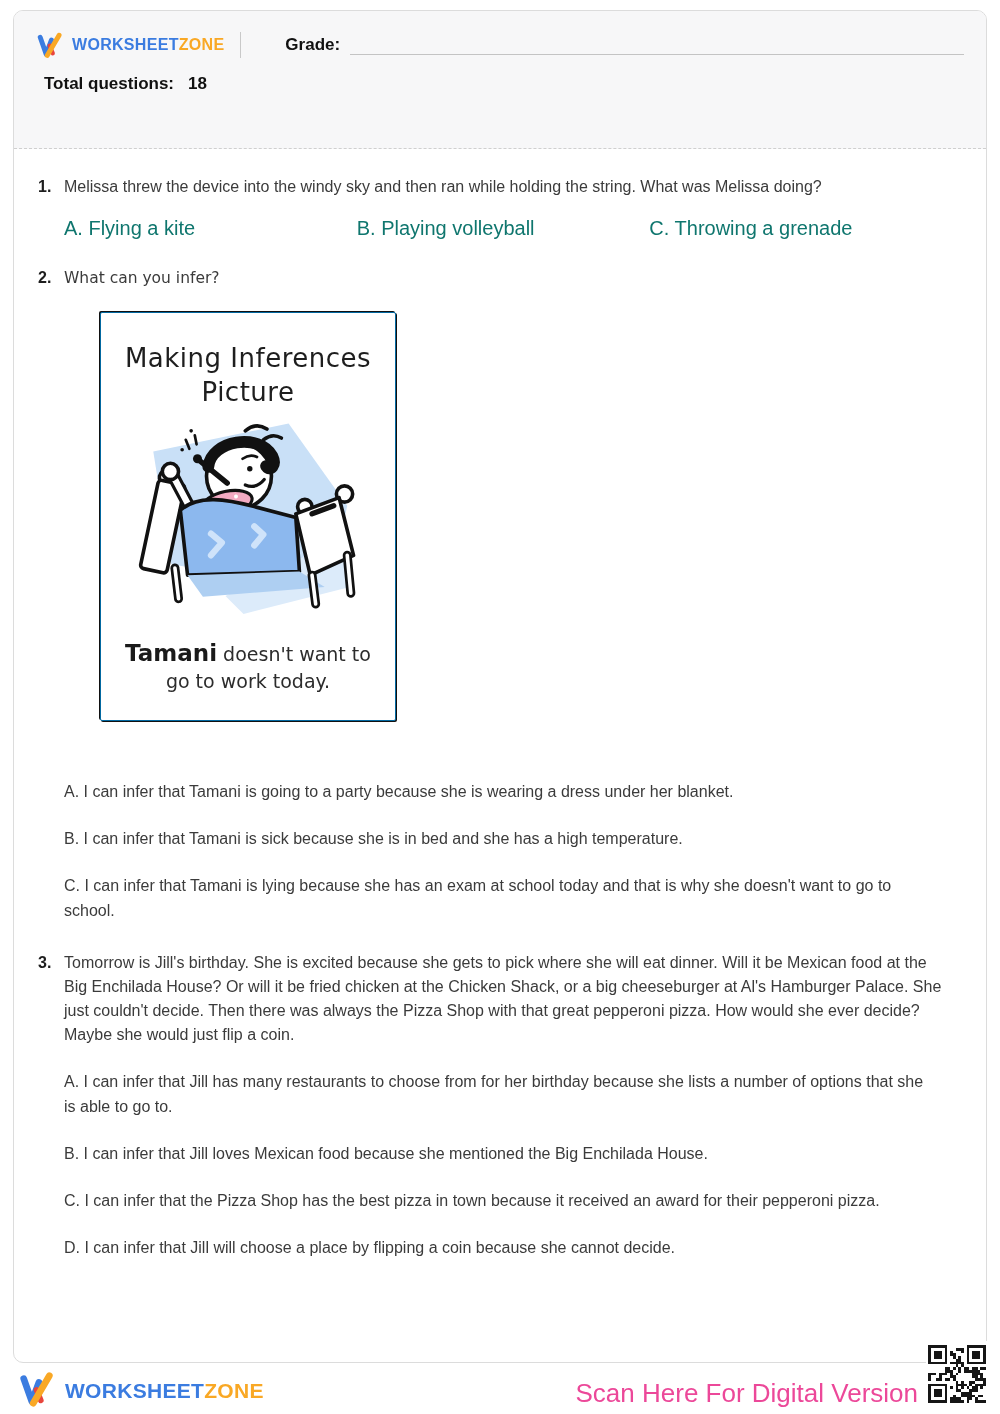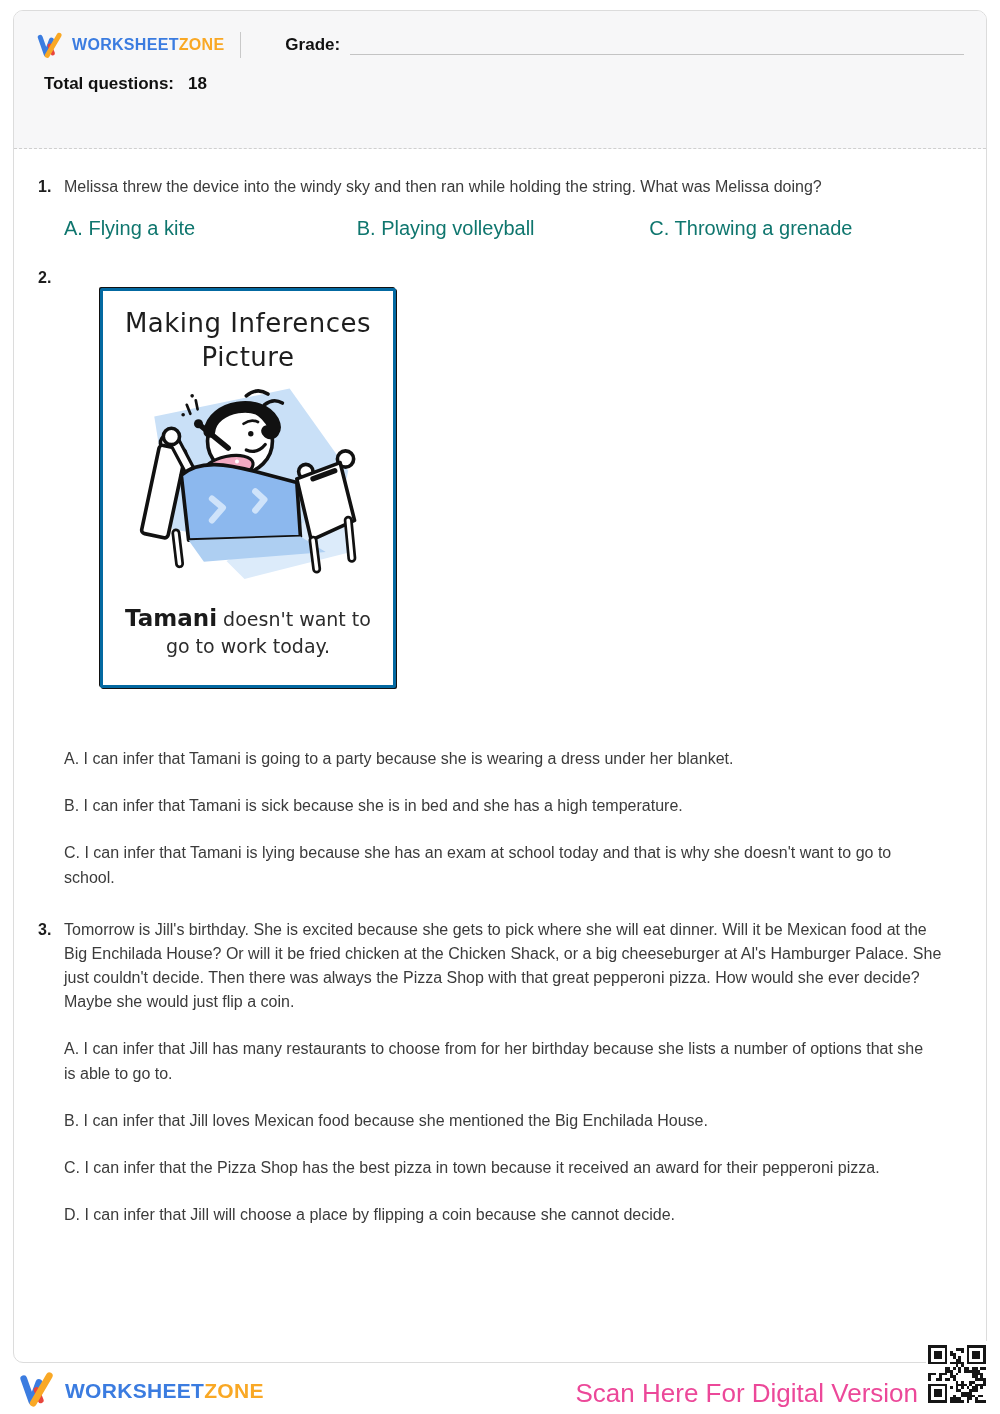--- a/index.html
+++ b/index.html
@@ -40,23 +40,23 @@
   .qbody { flex:1; font-size:16px; line-height:24px; color:#3b3b3b; }
   .q-stem { margin-bottom:0; }
   .geo { font-family:"DejaVu Sans", sans-serif; font-size:15.5px; }
   .choices-inline { display:flex; margin:18px 0 26px 26px; }
   .choices-inline span { width:295px; font-size:20px; color:#0f766e; }
   .choice { margin-left:26px; margin-top:22px; font-size:16px; line-height:25px; color:#3b3b3b; max-width:868px; }
   .q3 { margin-top:28px; }
   
   .pic-card {
     width:296px; margin:22px 0 36px 36px; background:#fff;
-    border:3px solid #0369a1; border-radius:2px;
+    border:1px solid #0369a1; border-radius:2px;
     box-shadow:1px 1px 0 #111, -1px -1px 0 #111;
-    padding:16px 10px 26px 10px; text-align:center;
+    padding:29px 10px 26px 10px; text-align:center;
   }
   .pic-title {
     font-family:"DejaVu Sans", sans-serif; font-size:26px; line-height:1.3;
     color:#1e1e1e; letter-spacing:.5px; font-weight:400;
   }
   .pic-art { margin:10px auto 4px auto; width:272px; height:212px; }
   .pic-caption {
     font-family:"DejaVu Sans", sans-serif; width:250px; margin:6px auto 0 auto;
     font-size:19px; line-height:1.35; color:#2c2c2c;
   }
@@ -114,20 +114,21 @@
       </div>
       <div class="choices-inline">
         <span>A. Flying a kite</span>
         <span>B. Playing volleyball</span>
         <span>C. Throwing a grenade</span>
       </div>
 
       <div class="question">
         <div class="qnum">2.</div>
         <div class="qbody">
+          <div class="q-stem geo">What can you infer?</div>
 
           <div class="pic-card">
             <div class="pic-title">
               <div>Making Inferences</div>
               <div>Picture</div>
             </div>
             <div class="pic-art">
               <svg viewBox="0 0 290 235" width="272" height="212">
 
                 <polygon points="40,35 190,4 255,95 235,190 60,160" fill="#c9e0f7"></polygon>

